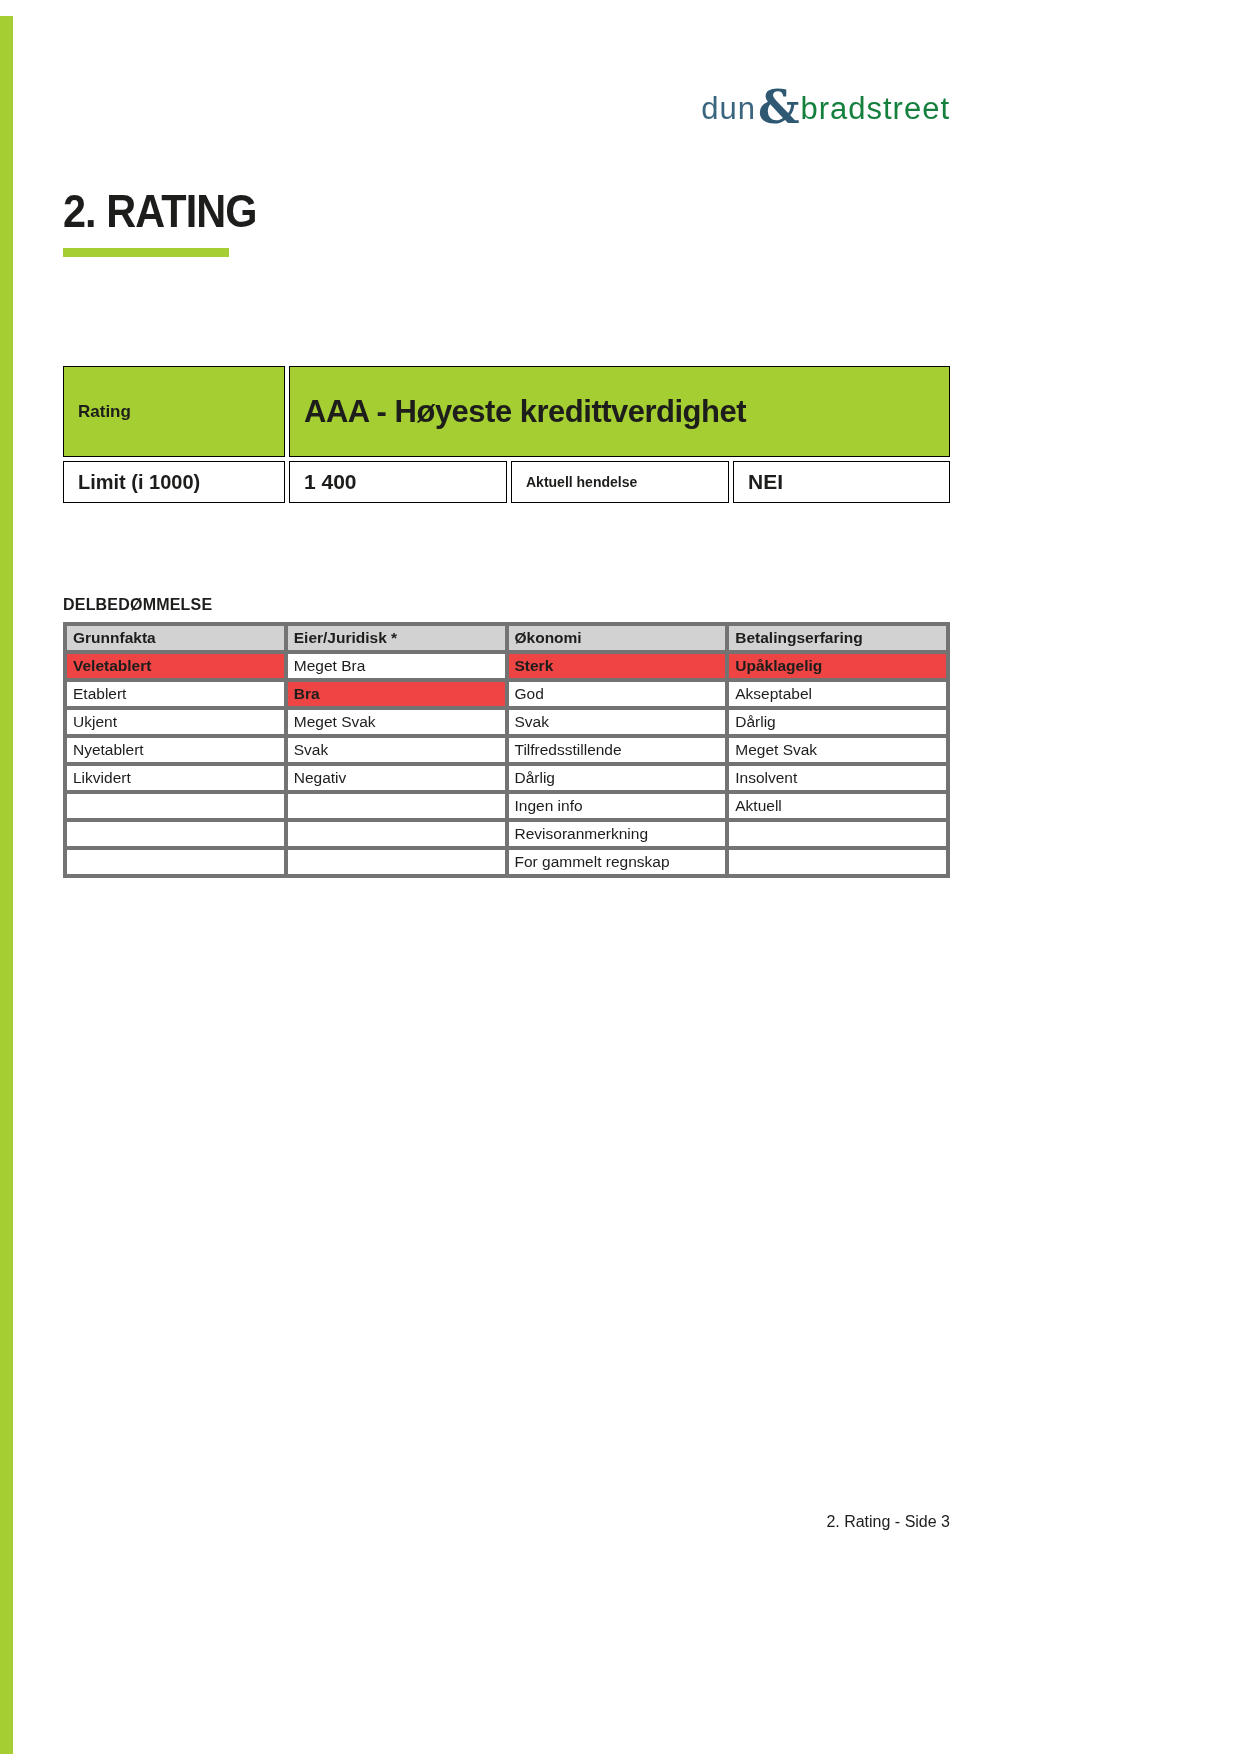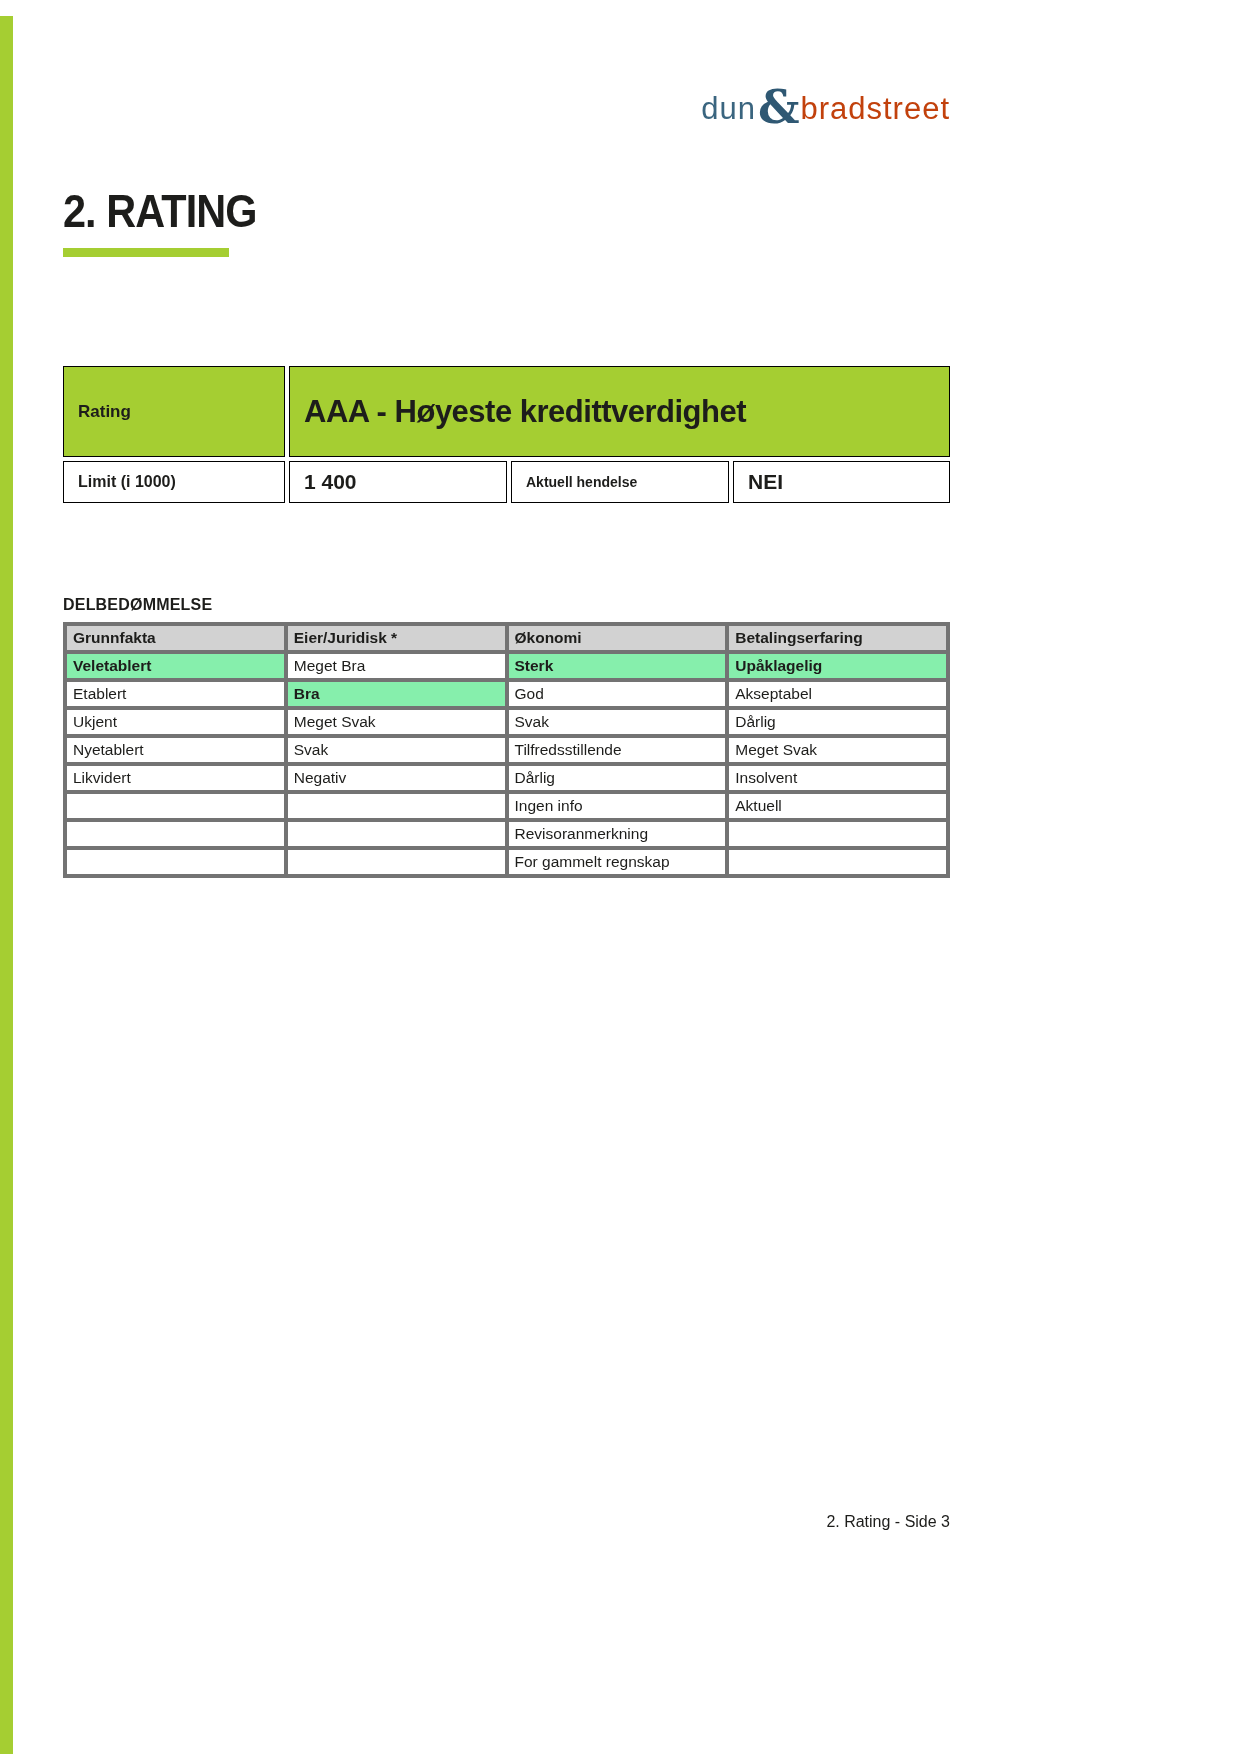--- a/index.html
+++ b/index.html
@@ -23,21 +23,21 @@
     position:absolute; top:68px; right:291px;
     display:flex; align-items:center;
     white-space:nowrap;
   }
   .logo .w1 { font-size:31px; letter-spacing:1px; color:#3a657f; }
   .logo .amp {
     font-size:46px; line-height:1; color:#2f5873;
     margin:0 1px 4px 2px; font-weight:bold;
     font-family:"DejaVu Serif", serif;
   }
-  .logo .w2 { font-size:31px; letter-spacing:1px; color:#c2410c; }
+  .logo .w2 { font-size:31px; letter-spacing:1px; color:#15803d; }
   
   .heading {
     position:absolute; left:63px; top:168px;
     font-size:46px; font-weight:bold; letter-spacing:-1px;
     transform:scaleX(0.9); transform-origin:left center;
     color:#1d1d1b;
   }
   .green-rule {
     position:absolute; left:63px; top:232px;
     width:166px; height:9px; background:#a5ce32;
@@ -52,21 +52,21 @@
     border:1px solid #000000;
     background:#ffffff;
     display:flex; align-items:center;
     padding:0 14px;
   }
   .cell.green { background:#a5ce32; }
   .row-main { height:91px; }
   .row-sub  { height:42px; }
   .rating-label-cell { width:222px; font-size:17px; font-weight:bold; }
   .rating-value-cell { flex:1; font-size:31px; font-weight:bold; letter-spacing:-0.5px; }
-  .limit-label-cell  { width:222px; font-size:16px; font-weight:bold; }
+  .limit-label-cell  { width:222px; font-size:20px; font-weight:bold; }
   .limit-value-cell  { width:218px; font-size:21px; font-weight:bold; }
   .event-label-cell  { width:218px; font-size:14px; font-weight:bold; }
   .event-value-cell  { flex:1; font-size:21px; font-weight:bold; }
   
   .delb-title {
     position:absolute; left:63px; top:580px;
     font-size:16px; font-weight:bold; letter-spacing:0.2px;
   }
   .delb-table {
     position:absolute; left:63px; top:606px; width:887px;
@@ -74,21 +74,21 @@
   }
   .delb-table th, .delb-table td {
     border:4px solid #737373;
     text-align:left;
     font-size:15.5px;
     padding:3px 6px;
     height:28px;
     overflow:hidden; white-space:nowrap;
   }
   .delb-table th { background:#d2d2d2; font-weight:bold; }
-  .delb-table td.hl { background:#86efac; font-weight:bold; }
+  .delb-table td.hl { background:#ef4444; font-weight:bold; }
   
   .footer {
     position:absolute; left:63px; top:1497px; width:887px;
     text-align:right; font-size:16px; color:#1d1d1b;
   }
 </style>
 </head>
 <body>
 
 <div class="page">

